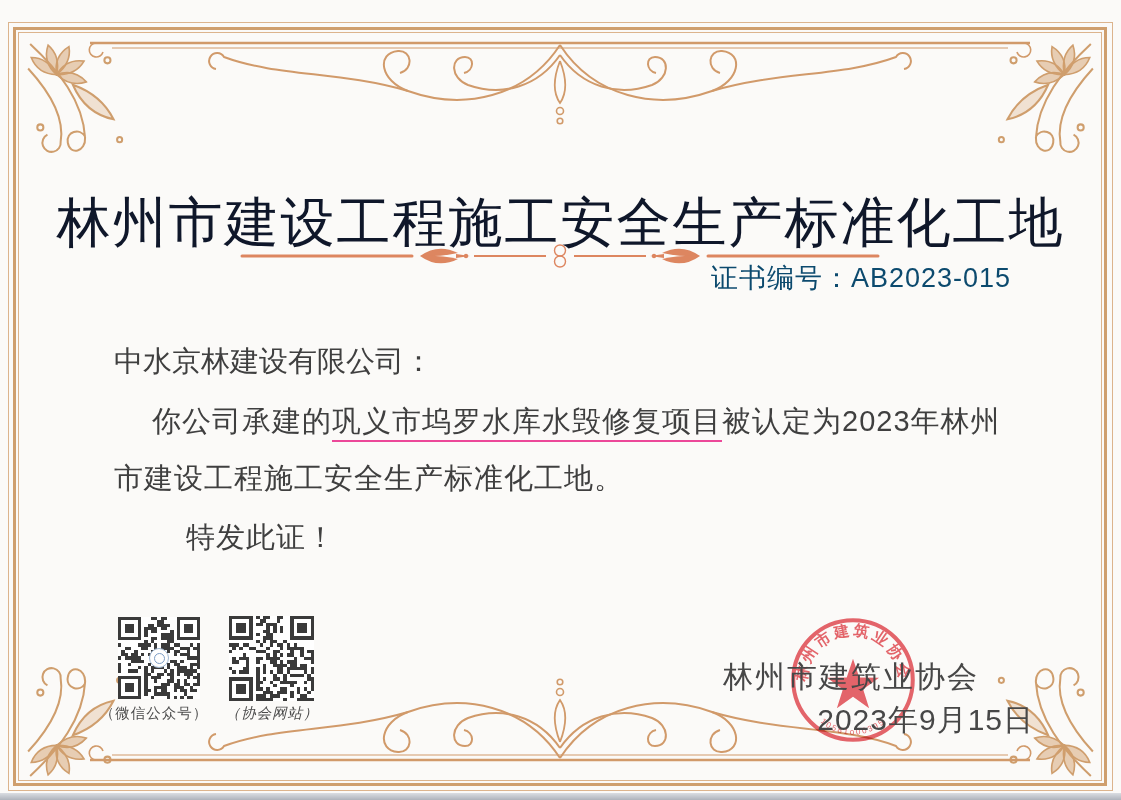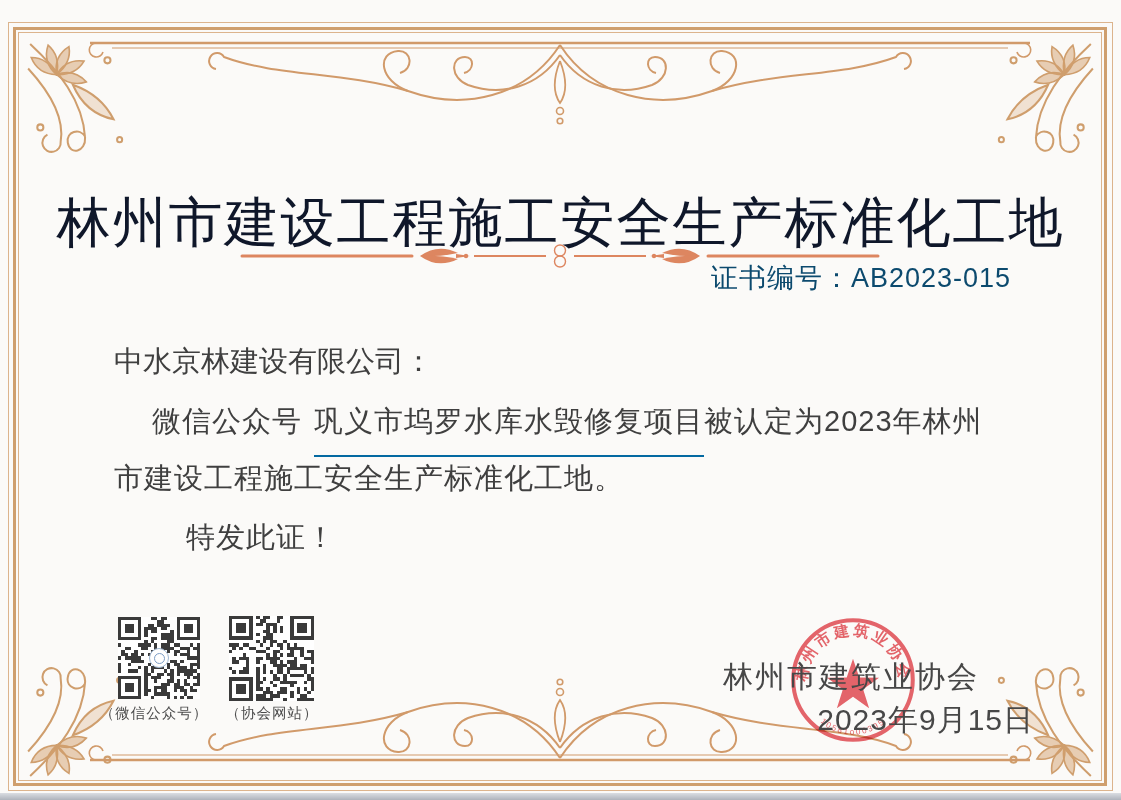--- a/index.html
+++ b/index.html
@@ -29,34 +29,34 @@
   }
   .cert-no{
     position:absolute;top:260px;right:110px;font-size:27px;color:#0c4a6e;letter-spacing:1px;
   }
   .recipient{position:absolute;left:114px;top:342px;font-size:29px;}
   .body-line{position:absolute;left:114px;font-size:29px;letter-spacing:1px;white-space:nowrap;}
   .l1{top:402px;}
   .l1 .indent{display:inline-block;width:38px;}
   .l2{top:459px;}
   .closing{top:518px;padding-left:72px;}
-  .underlined{border-bottom:2px solid #0369a1;padding-bottom:18px;margin-left:12px;}
+  .underlined{border-bottom:2px solid #ec4899;padding-bottom:3px;}
   
   .qr{position:absolute;width:82px;height:82px;background:#fff;}
   .qr1{left:118px;top:617px;}
   .qr2{left:229px;top:616px;width:85px;height:85px;}
   .qr-logo{
     position:absolute;left:31px;top:31px;width:20px;height:20px;border-radius:50%;
     background:#fff;border:1.5px solid #9db6d2;box-sizing:border-box;
     display:flex;align-items:center;justify-content:center;
   }
   .qr-logo i{display:block;width:9px;height:9px;border-radius:50%;border:1.5px solid #7d9ec7;}
   .qr-label{position:absolute;width:116px;text-align:center;top:704px;font-size:14.5px;color:#4c4c4c;letter-spacing:1px;}
   .qr-label.lab1{left:96px;}
-  .qr-label.lab2{left:214px;}
+  .qr-label.lab2{left:214px;font-style:italic;}
   
   .seal{position:absolute;left:774px;top:601px;opacity:.82;mix-blend-mode:multiply;}
   .issuer{position:absolute;left:668px;width:366px;top:657px;text-align:center;
           font-size:30px;letter-spacing:2px;color:#474747;}
   .issue-date{position:absolute;left:668px;width:366px;top:700px;text-align:right;
           font-size:30px;letter-spacing:1px;color:#474747;}
   
   .scan-edge{position:absolute;left:0;right:0;bottom:0;height:7px;
              background:linear-gradient(#dadde2,#aeb3bb);}
 </style>
@@ -140,21 +140,21 @@
     </g>
   </svg>
 
   <div class="cert-no">
     <span>证书编号：</span><span>AB2023-015</span>
   </div>
 
   <div class="recipient">中水京林建设有限公司：</div>
 
   <div class="body-line l1">
-    <span class="indent"></span><span>微信公众号</span><span class="underlined">巩义市坞罗水库水毁修复项目</span><span>被认定为2023年林州</span>
+    <span class="indent"></span><span>你公司承建的</span><span class="underlined">巩义市坞罗水库水毁修复项目</span><span>被认定为2023年林州</span>
   </div>
   <div class="body-line closing">特发此证！</div>
   <div class="body-line l2">市建设工程施工安全生产标准化工地。</div>
 
   <div class="qr qr1"><svg viewBox="0 0 25 25" width="100%" height="100%" shape-rendering="crispEdges" fill="#3a3a3a">
         <rect x="10" y="0" width="1" height="1"></rect>
         <rect x="11" y="0" width="1" height="1"></rect>
         <rect x="13" y="0" width="1" height="1"></rect>
         <rect x="14" y="0" width="1" height="1"></rect>
         <rect x="12" y="1" width="1" height="1"></rect>

